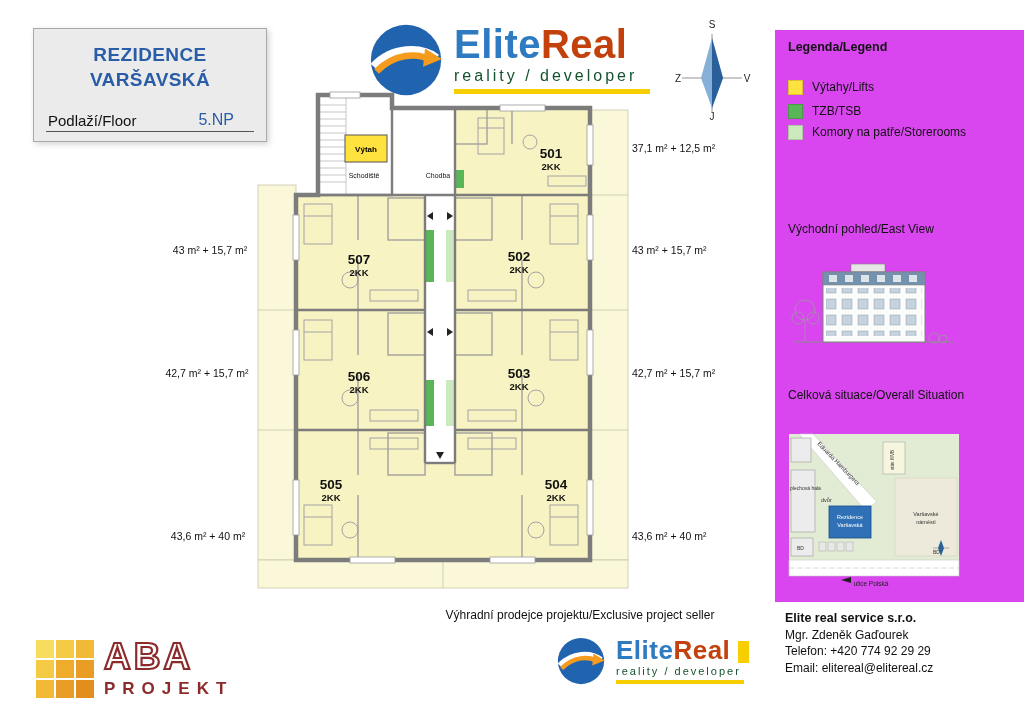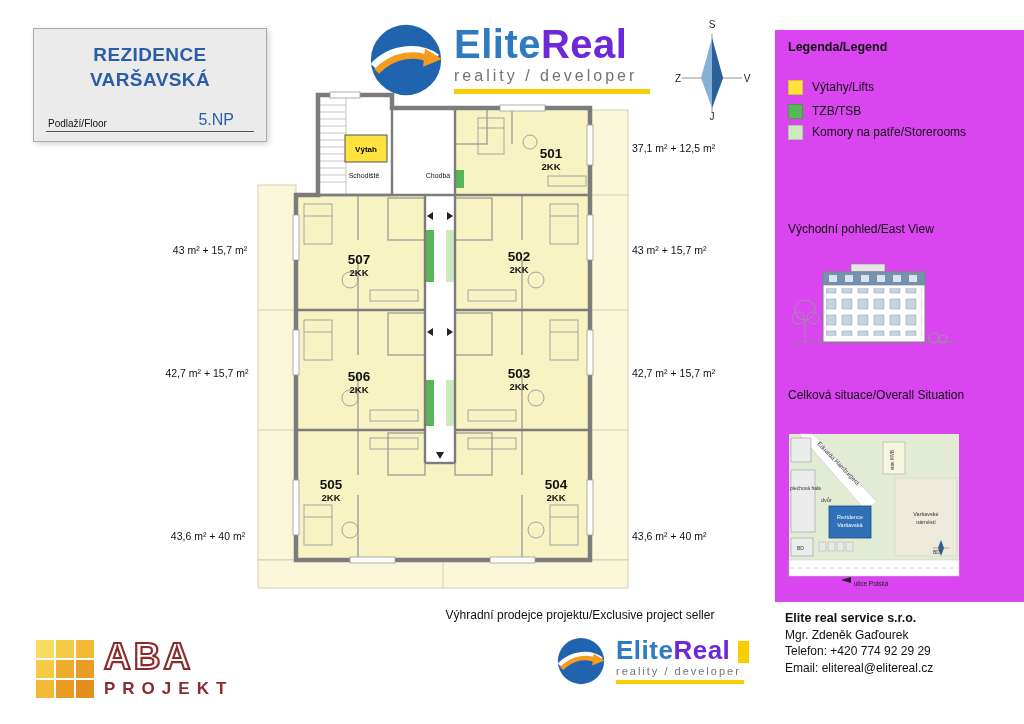--- a/index.html
+++ b/index.html
@@ -8,31 +8,31 @@
   .abs{position:absolute}
 
   
   .title-box{left:33px;top:28px;width:232px;height:112px;background:#ebebeb;
              border:1px solid #a9a9a9;box-shadow:2px 2px 6px rgba(0,0,0,.18)}
   .title{margin-top:13px;text-align:center;font-weight:bold;font-size:19px;line-height:25px;
          color:#2a5da8;letter-spacing:.4px}
   .title .line{display:block}
   .floor-row{position:absolute;left:12px;right:12px;bottom:9px;border-bottom:1.6px solid #555;
              display:flex;justify-content:space-between;align-items:flex-end;padding:0 20px 2px 2px}
-  .floor-label{font-size:10px;color:#111}
+  .floor-label{font-size:15px;color:#111}
   .floor-value{font-size:16px;color:#2a5da8}
 
   
   .brand{display:flex;align-items:flex-start}
   .brand-top{left:368px;top:22px}
   .brand-text{margin-left:10px}
   .brand-name{font-size:40px;font-weight:bold;line-height:44px;letter-spacing:.5px;white-space:nowrap}
   .brand-name .p1{color:#2f7bc1}
-  .brand-name .p2{color:#6d28d9}
-  .brand-tagline{font-size:16px;color:#737373;letter-spacing:3px;margin-top:1px;white-space:nowrap}
+  .brand-name .p2{color:#c2410c}
+  .brand-tagline{font-size:16px;color:#14532d;letter-spacing:3px;margin-top:1px;white-space:nowrap}
   .brand-underline{height:5px;background:#f7ce00;margin-top:4px;width:196px}
   .brand-footer{left:556px;top:636px}
   .brand-footer .brand-name{font-size:26px;line-height:28px}
   .brand-footer .brand-tagline{font-size:11px;letter-spacing:2px}
   .brand-footer .brand-underline{height:4px;width:128px;margin-top:3px}
   .flag{display:inline-block;width:11px;height:22px;background:#f7ce00;margin-left:8px;vertical-align:middle}
 
   
   .sidebar{left:775px;top:30px;width:287px;height:572px;background:#d946ef}
   .legend-title{position:absolute;left:13px;top:10px;font-size:12.5px;font-weight:bold}

